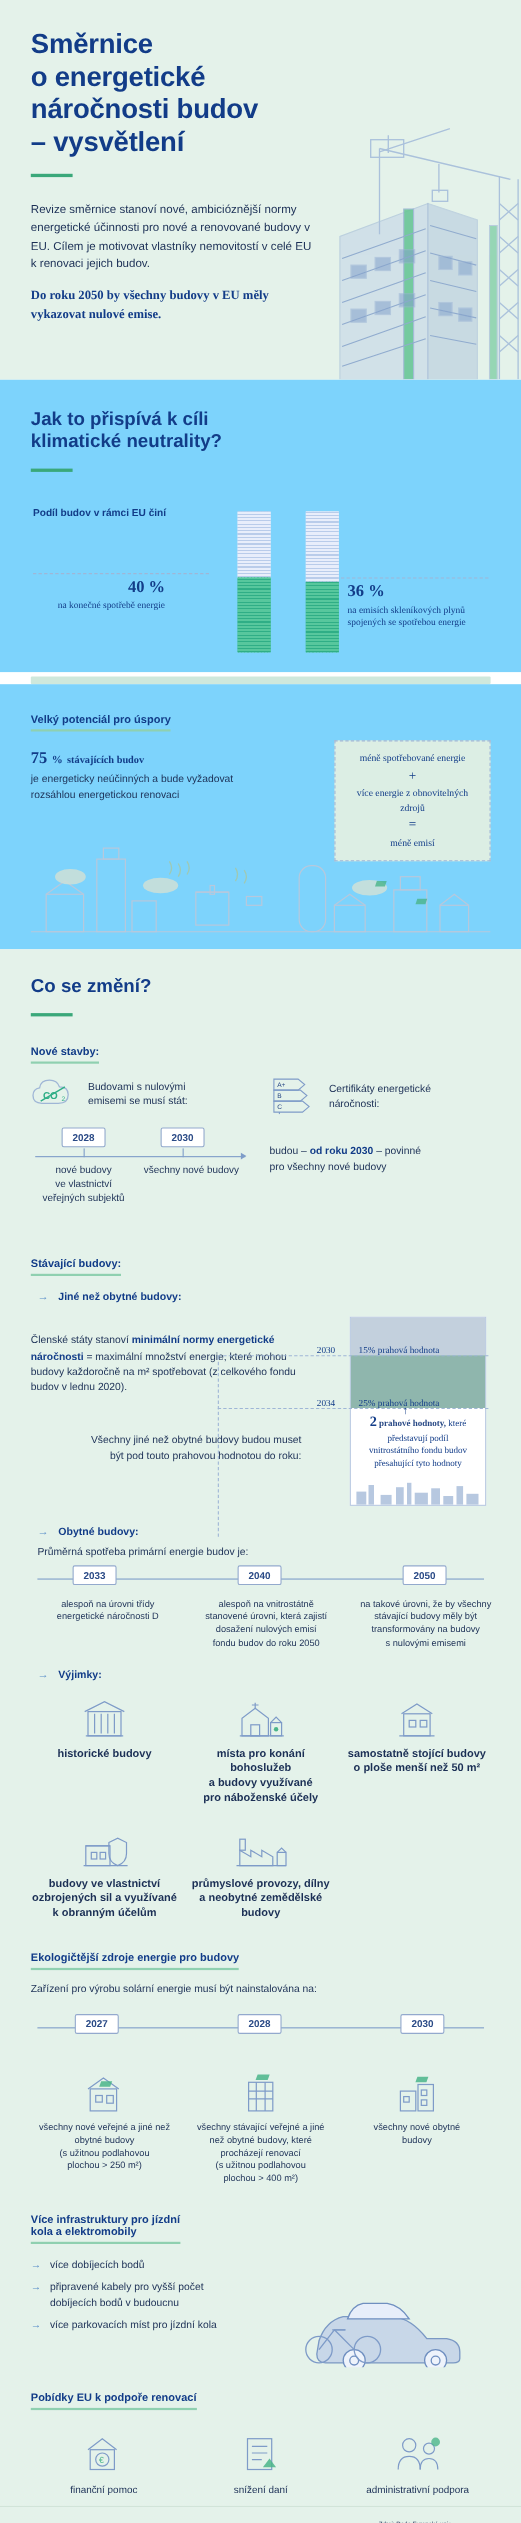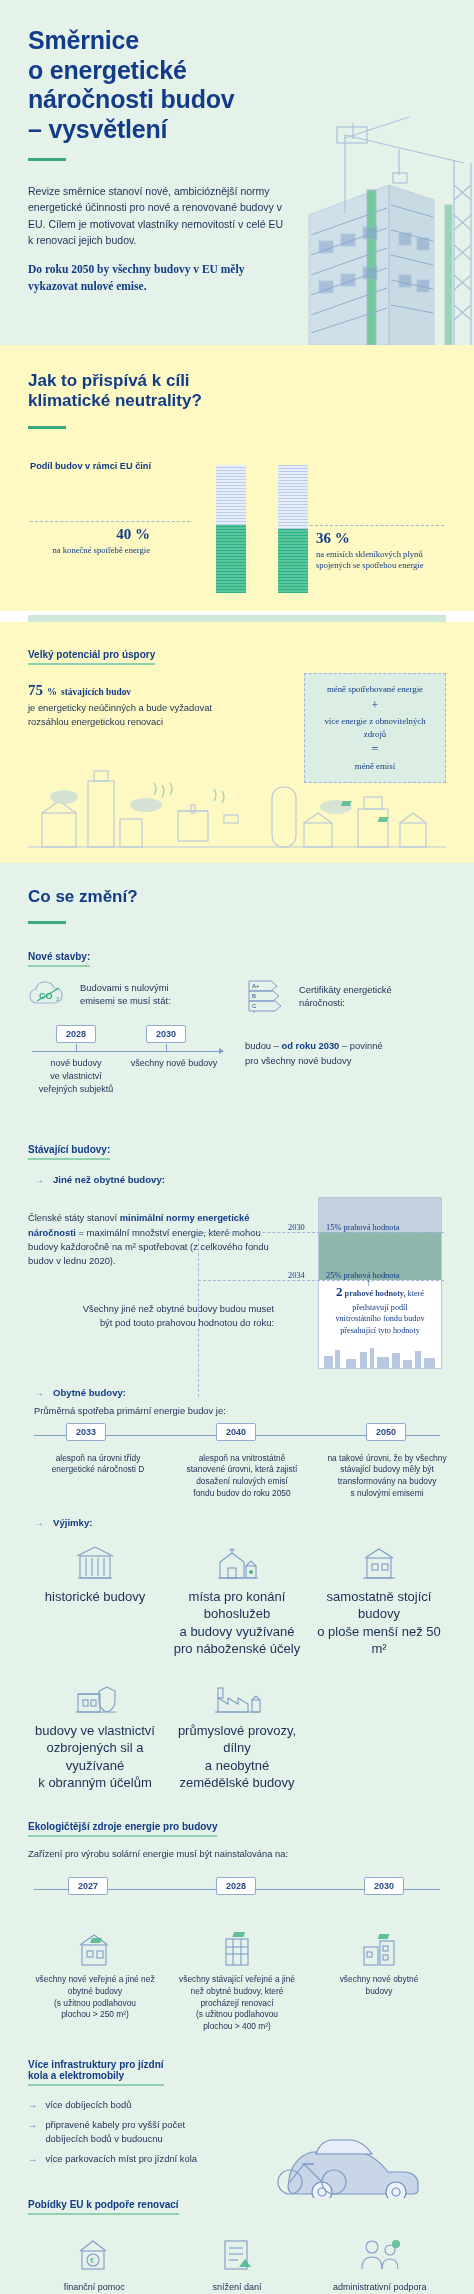--- a/index.html
+++ b/index.html
@@ -50,21 +50,21 @@
     margin-top: 13px;
     max-width: 250px;
     position: relative; z-index: 3;
   }
   .crane-art {
     position: absolute; right: -10px; bottom: 0;
     width: 235px; height: 240px; z-index: 1; opacity: .95;
   }
 
   
-  .sec { padding: 26px 28px 10px 28px; background: #fef9c3; }
+  .sec { padding: 26px 28px 10px 28px; background: #7dd3fc; }
   .sec.tint { background: #e4f2ea; }
   h2 {
     font-size: 17px; line-height: 1.2; font-weight: 700; color: #123c88;
   }
   h3.sub {
     font-size: 10px; font-weight: 700; color: #123c88;
     display: inline-block; padding-bottom: 3px;
     border-bottom: 2px solid #8fd0b0;
   }
   .arrow-head {
@@ -175,21 +175,21 @@
   .thr .note2 {
     position: absolute; left: 30px; right: 2px; top: 86px; text-align: center;
     font-family: Liberation Serif, serif; font-size: 8.2px; line-height: 1.4; color: #123c88;
   }
   .thr .note2 .big { font-size: 13px; font-weight: 700; }
   .thr .uarrow { position:absolute; left:50%; top:80px; font-size:10px; color:#123c88;}
   .skyline { position:absolute; left:30px; right:2px; bottom:1px; height:26px; }
 
   
   .exc-grid { display: flex; gap: 8px; margin-top: 12px; text-align: center; }
-  .exc { flex: 1; font-size: 13px; line-height: 1.35; color: #1b2f55; }
+  .exc { flex: 1; font-size: 10px; line-height: 1.35; color: #1b2f55; font-weight: bold; }
   .exc .gl { height: 42px; display:flex; align-items:flex-end; justify-content:center; margin-bottom:6px;}
 
   
   .eco-cols { display: flex; gap: 8px; margin-top: 10px; text-align: center; }
   .eco { flex: 1; font-size: 8.4px; line-height: 1.4; color: #1b2f55; }
   .eco .gl { height: 46px; display:flex; align-items:flex-end; justify-content:center; margin-bottom: 5px;}
 
   
   .bul { display:flex; gap:8px; font-size:9.4px; line-height:1.5; color:#1b2f55; margin-top:6px;}
   .bul .ar { color:#5b8fc9; }
@@ -712,21 +712,21 @@
         <g fill="none" stroke="#7e9bc8" stroke-width="1.2">
           <circle cx="18" cy="70" r="12"></circle>
             <circle cx="62" cy="70" r="12"></circle>
           <path d="M18 70 l14 -18 h10 M32 52 l18 18"></path>
             <path d="M30 52 h12"></path>
         </g>
       </svg>
     </div>
 
     
-    <div style="">
+    <div style="margin-top:22px">
       <h3 class="sub">Pobídky EU k podpoře renovací</h3>
     </div>
 
     <div class="sup-grid">
       <div class="sup">
         <div class="gl">
           <svg width="44" height="42" viewBox="0 0 44 42">
               <g fill="none" stroke="#7e9bc8" stroke-width="1.1">
             <rect x="10" y="18" width="22" height="18"></rect>
                 <path d="M8 18 L21 8 L34 18"></path>

